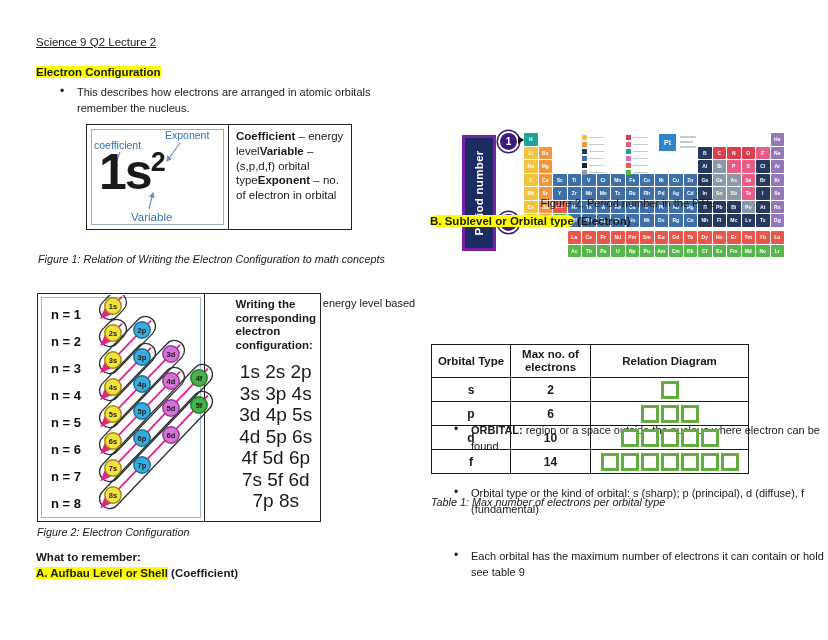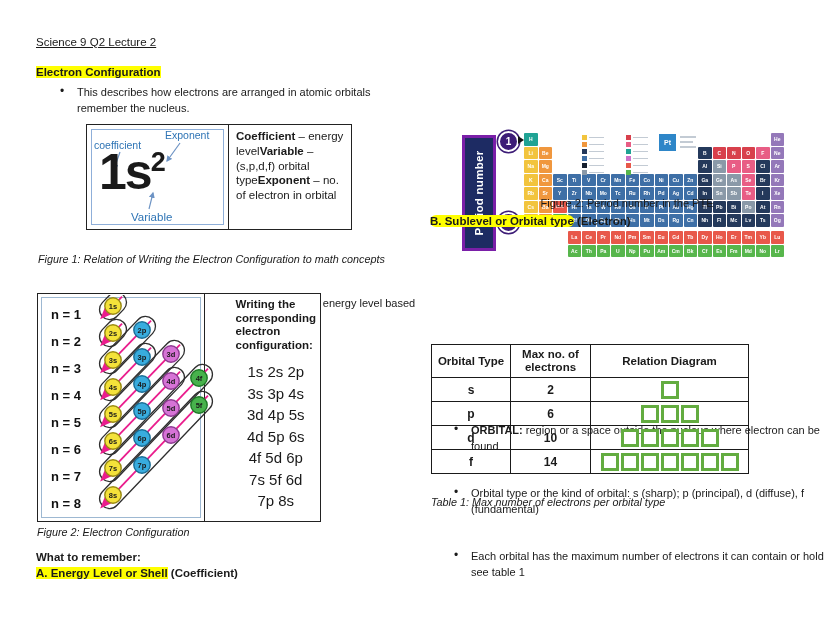--- a/index.html
+++ b/index.html
@@ -21,21 +21,21 @@
   .lbl-blue{position:absolute;color:#2E74B5;font-size:10.5px;}
   .big-notation{position:absolute;left:12px;top:22px;font-weight:700;font-size:50px;letter-spacing:-2px;line-height:1;}
   .big-notation sup{font-size:27px;vertical-align:18px;letter-spacing:0;}
   .fig1-right{flex:1;padding:4px 7px;font-size:11.5px;line-height:14.8px;}
   
   .fig2{display:flex;width:284px;height:229px;border:1.6px solid #222;background:#fff;box-sizing:border-box;}
   .fig2-left{position:relative;width:190px;border-right:1.6px solid #222;box-sizing:border-box;padding:2px;}
   .aufbau-frame{position:absolute;left:3px;top:3px;right:3px;bottom:3px;border:1.2px solid #9DB8D2;}
   .fig2-right{flex:1;padding:4px 4px;margin-left:26px;}
   .writing-title{font-size:11.5px;font-weight:700;line-height:13.5px;}
-  .cfg-lines{margin-top:9px;font-size:15px;text-align:center;line-height:21.5px;}
+  .cfg-lines{margin-top:9px;font-size:19px;text-align:center;line-height:21.5px;}
   
   .pte{position:relative;width:330px;height:128px;}
   .pte-banner{position:absolute;left:0;top:3px;width:28px;height:110px;background:#1D2B63;border:3px solid #7A1FA8;
               display:flex;align-items:center;justify-content:center;}
   .pte-banner span{transform:rotate(-90deg);white-space:nowrap;color:#fff;font-weight:700;font-size:11.5px;letter-spacing:.3px;}
   .pte-circle{position:absolute;width:17px;height:17px;border-radius:50%;background:#3D1C77;border:2px solid #fff;
               box-shadow:0 0 0 1.5px #3D1C77;color:#fff;font-weight:700;font-size:10px;
               display:flex;align-items:center;justify-content:center;}
   .pte-arrow{position:absolute;width:0;height:0;border-top:4px solid transparent;border-bottom:4px solid transparent;border-left:6px solid #111;}
   .pcell{position:absolute;width:13.5px;height:12.5px;border-radius:1px;color:#fff;font-weight:700;
@@ -177,21 +177,21 @@
           <div>4f 5d 6p</div>
           <div>7s 5f 6d</div>
           <div>7p 8s</div>
         </div>
     </div>
   </div>
 
   <div class="abs caption" style="left:37px;top:526px;">Figure 2: Electron Configuration</div>
 
   <div class="abs h-line b" style="left:36px;top:551px;">What to remember:</div>
-  <div class="abs h-line" style="left:36px;top:567px;"><span class="hl" style="font-weight: 700;">A. Energy Level or Shell</span><span style="font-weight: 700;"> (Coefficient)</span></div>
+  <div class="abs h-line" style="left:36px;top:567px;"><span class="hl" style="font-weight: 700;">A. Aufbau Level or Shell</span><span style="font-weight: 700;"> (Coefficient)</span></div>
 
 
   <div class="abs pte" style="left:462px;top:70px;" id="pte">
     <div class="pte-banner">
       <span>Period number</span>
     </div>
     <div class="pte-circle" style="left:36px;top:-1px;">1</div>
     <div class="pte-arrow" style="left:56px;top:4px;"></div>
     <div class="pte-circle" style="left:36px;top:80px;">7</div>
     <div class="pte-arrow" style="left:56px;top:85px;"></div>
@@ -346,21 +346,21 @@
     <div class="leg-ln" style="left:218px;top:9px;width:13px;"></div>
     <div class="leg-ln" style="left:218px;top:14px;width:16px;"></div>
   </div>
 
   <div class="abs caption-plain" style="left:462px;top:197px;width:330px;">Figure 2: Period number in the PTE</div>
 
   <div class="abs h-line" style="left:430px;top:215px;"><span class="hl" style="font-weight: 700; border-radius: 6px;">B. Sublevel or Orbital type</span><span style="font-weight: 700;"> (Electron)</span></div>
 
   <div class="abs bullet" style="left:430px;top:233px;width:356px;"><span style="font-weight: 700;">ORBITAL:</span><span> region or a space outside the nucleus where electron can be found</span></div>
   <div class="abs bullet" style="left:430px;top:265px;width:356px;">Orbital type or the kind of orbital: s (sharp); p (principal), d (diffuse), f (fundamental)</div>
-  <div class="abs bullet" style="left:430px;top:297px;width:356px;">Each orbital has the maximum number of electrons it can contain or hold see table 1</div>
+  <div class="abs bullet" style="left:430px;top:297px;width:356px;">Each orbital has the maximum number of electrons it can contain or hold see table 9</div>
 
   <table class="t1 abs" style="left:431px;top:344px;width:317px;">
     <colgroup>
         <col style="width:79px">
         <col style="width:80px">
         <col style="width:158px">
       </colgroup>
     <thead>
       <tr>
         <th>Orbital Type</th>

